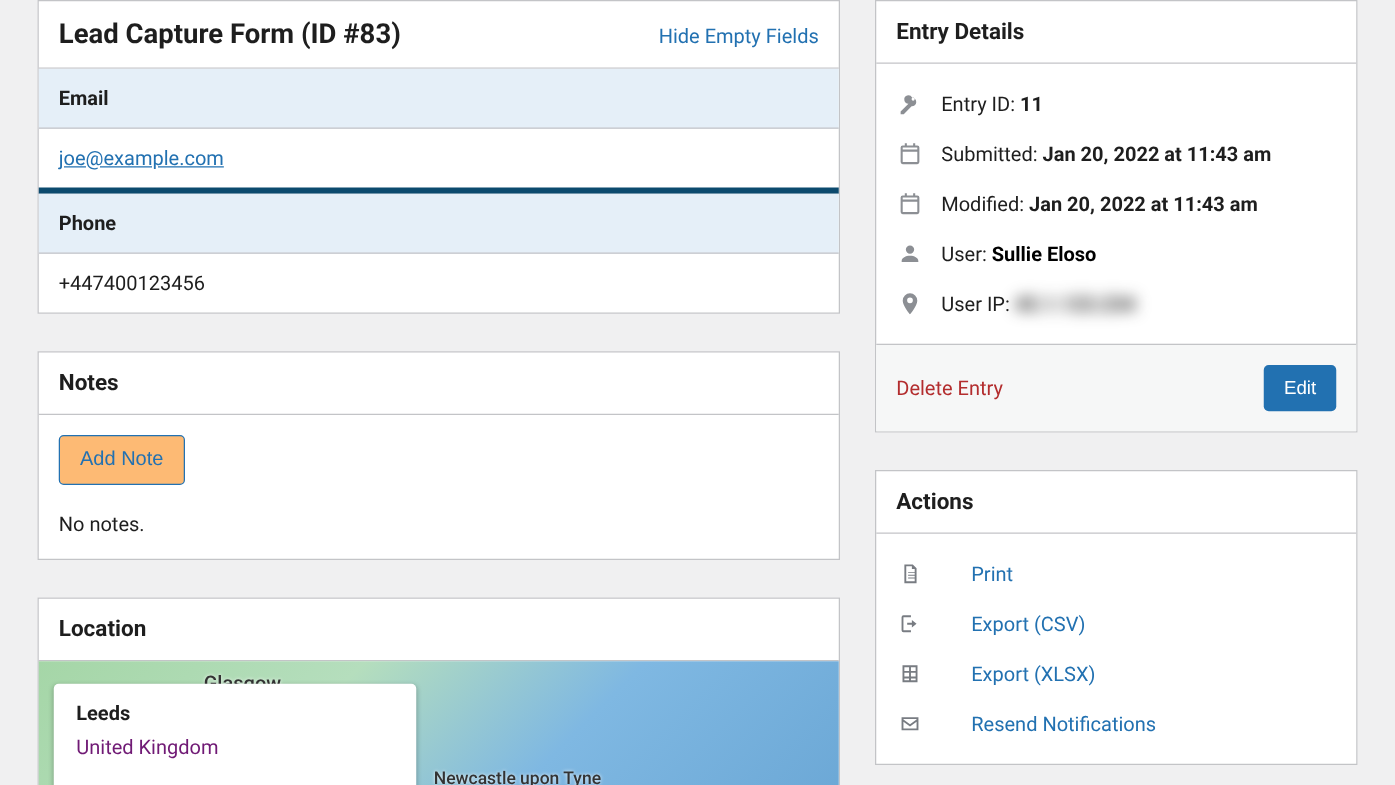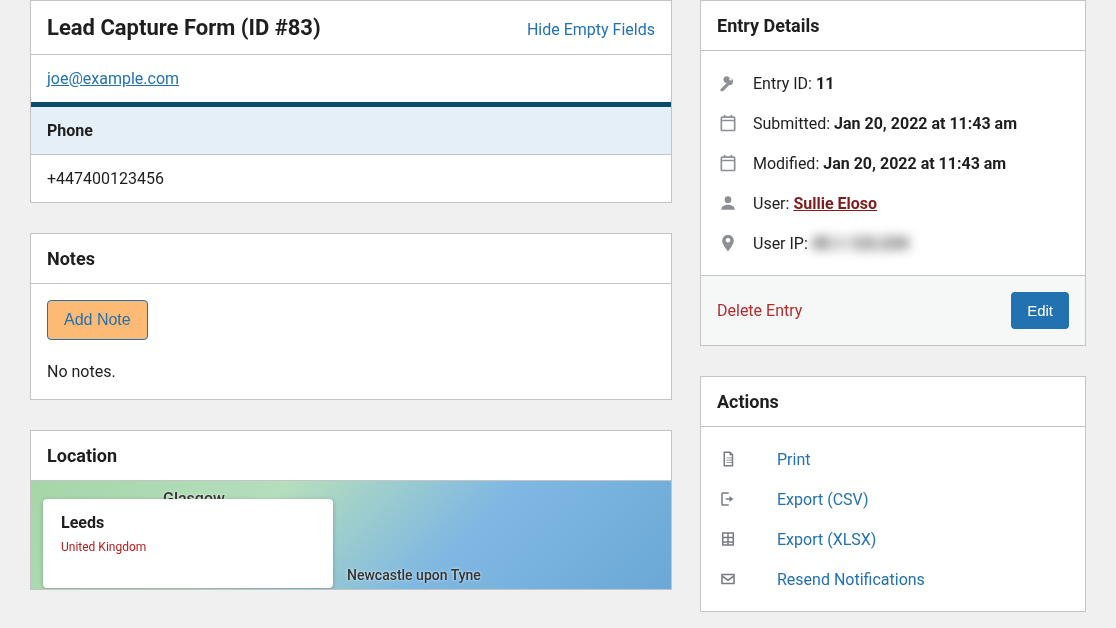--- a/index.html
+++ b/index.html
@@ -117,22 +117,22 @@
       padding: 14px 18px 12px;
       width: 290px;
     }
     .info-window-title {
       font-size: 16px;
       font-weight: 700;
       color: #1e1e1e;
       margin-bottom: 8px;
     }
     .info-window-sub {
-      font-size: 12px;
-      color: #b91c1c;
+      font-size: 16px;
+      color: #701a75;
       margin-bottom: 22px;
     }
     .detail-row {
       display: flex;
       align-items: center;
       gap: 14px;
       padding: 10px 0;
       font-size: 16px;
     }
     .detail-icon {
@@ -147,22 +147,21 @@
     .detail-text {
       color: #1e1e1e;
     }
     .detail-text .label {
       font-weight: 400;
     }
     .detail-text .value {
       font-weight: 700;
     }
     .detail-text a {
-      color: #7f1d1d;
-      text-decoration: underline;
+      color: #000000;
       font-weight: 700;
     }
     .blur {
       filter: blur(6px);
       user-select: none;
     }
     .panel-footer {
       background: #f6f7f7;
       border-top: 1px solid #c3c4c7;
       padding: 16px;
@@ -214,20 +213,21 @@
 <body>
 
 <div class="layout">
   <div class="left-col">
 
     <div class="panel">
       <div class="panel-header">
         <div class="panel-title-lg">Lead Capture Form (ID #83)</div>
         <a class="hide-link">Hide Empty Fields</a>
       </div>
+      <div class="field-label">Email</div>
       <div class="field-value">
         <a>joe@example.com</a>
       </div>
       <div class="field-label">Phone</div>
       <div class="field-value">+447400123456</div>
     </div>
 
     <div class="panel">
       <div class="panel-header">
         <div class="panel-title">Notes</div>

